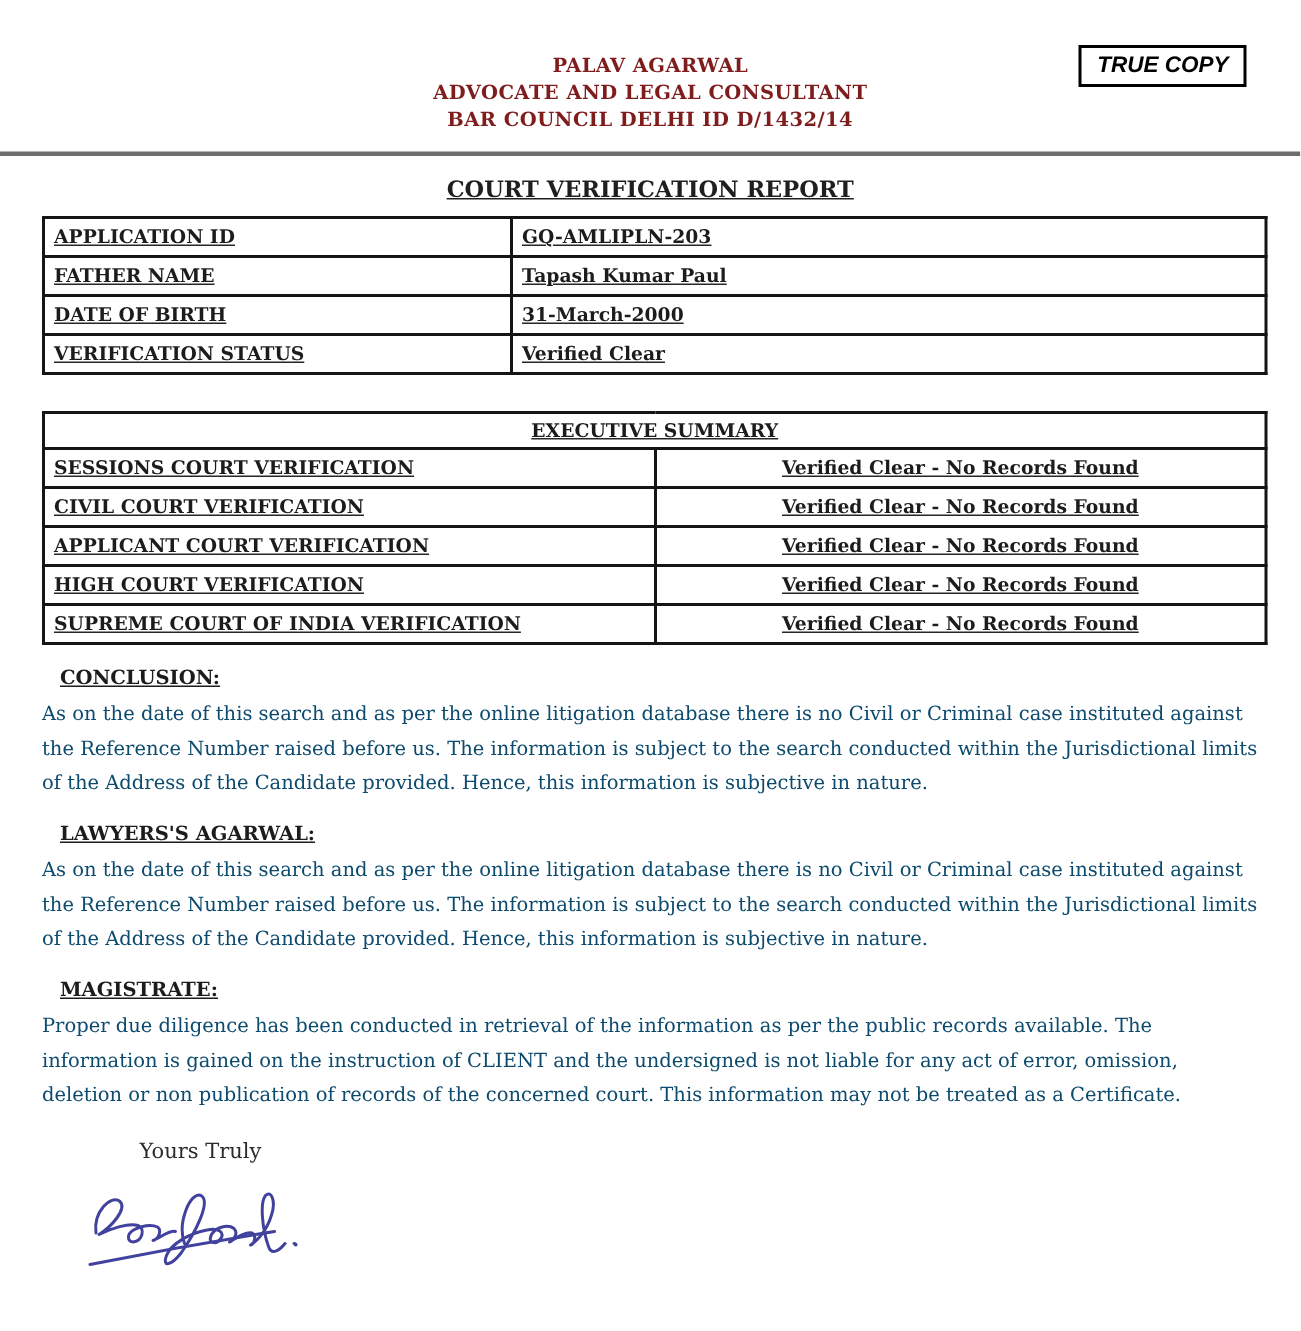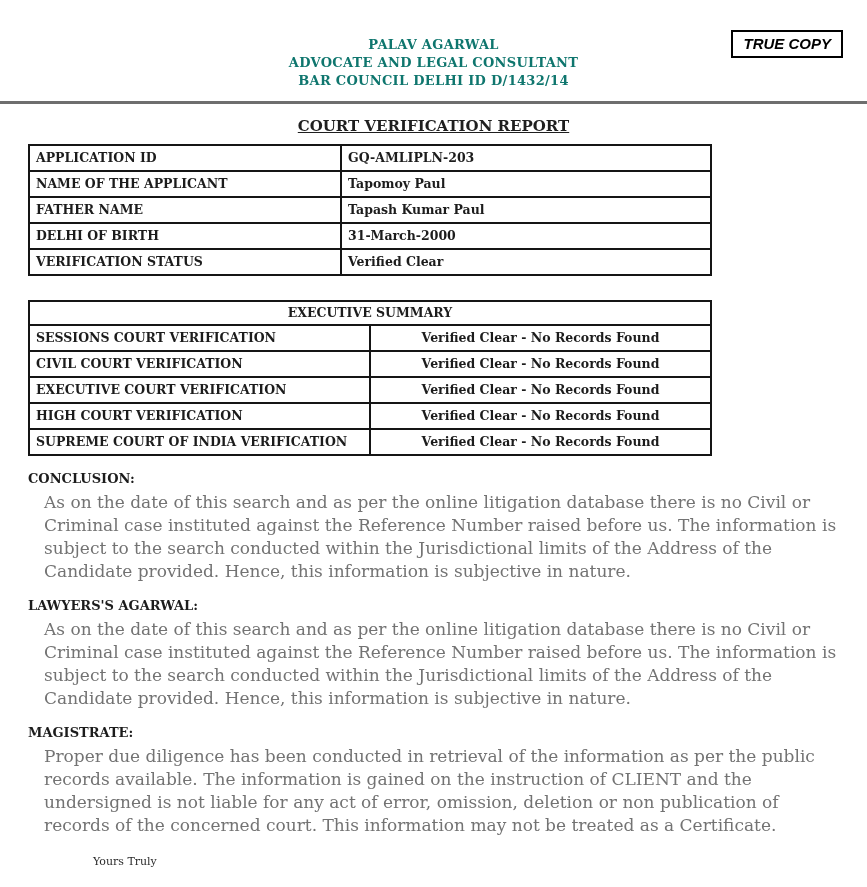--- a/index.html
+++ b/index.html
@@ -9,30 +9,30 @@
     position: relative;
     width: 867px;
     height: 887px;
     background: #ffffff;
     overflow: hidden;
   }
   
   .letterhead {
     padding-top: 36px;
     text-align: center;
-    color: #0f766e;
+    color: #7f1d1d;
     font-weight: bold;
     font-size: 13px;
     line-height: 18px;
     letter-spacing: 0.3px;
   }
   .stamp {
     position: absolute;
     top: 30px;
-    right: 24px;
+    right: 36px;
     border: 2px solid #000000;
     padding: 3px 10px 4px 10px;
     font-family: "Liberation Sans", sans-serif;
     font-weight: bold;
     font-style: italic;
     font-size: 15px;
     color: #000000;
     background: #ffffff;
   }
   .head-rule {
@@ -47,23 +47,24 @@
     margin-top: 13px;
     text-align: center;
     font-size: 15px;
     font-weight: bold;
     color: #1f1f1f;
   }
   .report-title span { text-decoration: underline; }
   
   .content { padding: 0 22px 0 28px; }
   table {
-    width: 684px;
+    width: 817px;
     border-collapse: collapse;
     table-layout: fixed;
+    text-decoration: underline;
   }
   .tbl-applicant { margin-top: 9px; }
   .tbl-summary { margin-top: 24px; }
   td, th {
     border: 2px solid #151515;
     font-size: 12.5px;
     font-weight: bold;
     color: #1c1c1c;
     padding: 3px 6px 4px 6px;
     vertical-align: top;
@@ -73,34 +74,35 @@
   .tbl-summary td.col-label { width: 327px; }
   .tbl-summary td.col-value { text-align: center; }
   .tbl-summary th { text-align: center; padding: 2px 6px 3px 6px; }
   tr.tall-row td { height: 31px; }
   
   .section { margin-top: 15px; }
   .section-heading {
     font-size: 13px;
     font-weight: bold;
     color: #1c1c1c;
+    text-decoration: underline;
     margin-bottom: 5px;
+    margin-left: 12px;
   }
   .section-body {
-    font-size: 17px;
+    font-size: 13px;
     line-height: 23px;
-    color: #737373;
+    color: #0c4a6e;
     padding-right: 4px;
-    margin-left: 16px;
   }
   
   .salutation {
     margin-top: 18px;
     margin-left: 65px;
-    font-size: 11px;
+    font-size: 14px;
     color: #2b2b2b;
   }
   .signature-wrap { margin-top: 6px; margin-left: 22px; height: 72px; }
 </style>
 </head>
 <body>
 
 <div class="page">
 
   <div class="letterhead">
@@ -119,29 +121,25 @@
 
   <div class="content">
 
     <table class="tbl-applicant">
       <tbody>
         <tr>
           <td class="col-label">APPLICATION ID</td>
           <td>GQ-AMLIPLN-203</td>
         </tr>
         <tr>
-          <td class="col-label">NAME OF THE APPLICANT</td>
-          <td>Tapomoy Paul</td>
-        </tr>
-        <tr>
           <td class="col-label">FATHER NAME</td>
           <td>Tapash Kumar Paul</td>
         </tr>
         <tr>
-          <td class="col-label">DELHI OF BIRTH</td>
+          <td class="col-label">DATE OF BIRTH</td>
           <td>31-March-2000</td>
         </tr>
         <tr>
           <td class="col-label">VERIFICATION STATUS</td>
           <td>Verified Clear</td>
         </tr>
       </tbody>
     </table>
 
     <table class="tbl-summary">
@@ -151,21 +149,21 @@
         </tr>
         <tr>
           <td class="col-label">SESSIONS COURT VERIFICATION</td>
           <td class="col-value">Verified Clear - No Records Found</td>
         </tr>
         <tr>
           <td class="col-label">CIVIL COURT VERIFICATION</td>
           <td class="col-value">Verified Clear - No Records Found</td>
         </tr>
         <tr>
-          <td class="col-label">EXECUTIVE COURT VERIFICATION</td>
+          <td class="col-label">APPLICANT COURT VERIFICATION</td>
           <td class="col-value">Verified Clear - No Records Found</td>
         </tr>
         <tr>
           <td class="col-label">HIGH COURT VERIFICATION</td>
           <td class="col-value">Verified Clear - No Records Found</td>
         </tr>
         <tr>
           <td class="col-label">SUPREME COURT OF INDIA VERIFICATION</td>
           <td class="col-value">Verified Clear - No Records Found</td>
         </tr>

